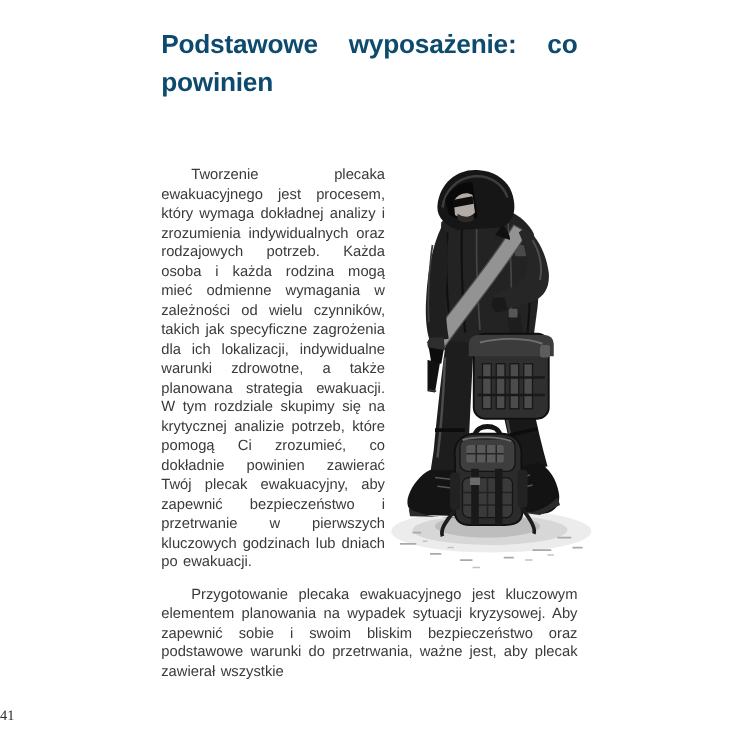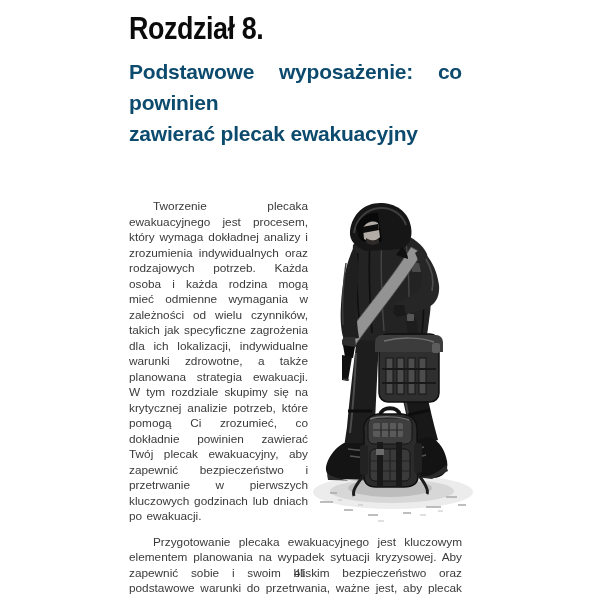--- a/index.html
+++ b/index.html
@@ -26,35 +26,33 @@
   .para1 { margin:50px 0 0 0; text-indent:24px; }
   .para2 { clear:both; margin:10px 0 0 0; text-indent:24px; }
 
   .illu {
     float:right; width:148px; height:316px; position:relative;
     margin-left:6px; margin-top:2px;
   }
   .illu svg { position:absolute; top:-8px; right:-16px; }
 
   .pagenum {
-    position:absolute; left:0; top:567px; width:600px; text-align:center;
+    position:absolute; left:0; top:567px; width:600px; 
     font-size:11.5px; color:#2f2f2f; font-family:"Liberation Serif", serif;
   }
 </style>
 </head>
 <body>
 
 <div class="page">
   <div class="content">
 
-    <h1 class="chapter"><span class="condense">Rozdział 8.</span></h1>
 
     <div class="subtitle">
       <div class="sub-line1">Podstawowe wyposażenie: co powinien</div>
-      <div class="sub-line2">zawierać plecak ewakuacyjny</div>
     </div>
 
     <p class="bodytext para1">
       <span class="illu">
         <svg width="170" height="335" viewBox="0 0 170 335" xmlns="http://www.w3.org/2000/svg">
 
           <g>
             <ellipse cx="85" cy="299" rx="80" ry="17" fill="#ececec"></ellipse>
             <ellipse cx="84" cy="298" rx="62" ry="12" fill="#d7d7d7"></ellipse>
             <ellipse cx="82" cy="295" rx="42" ry="9" fill="#bdbdbd"></ellipse>

